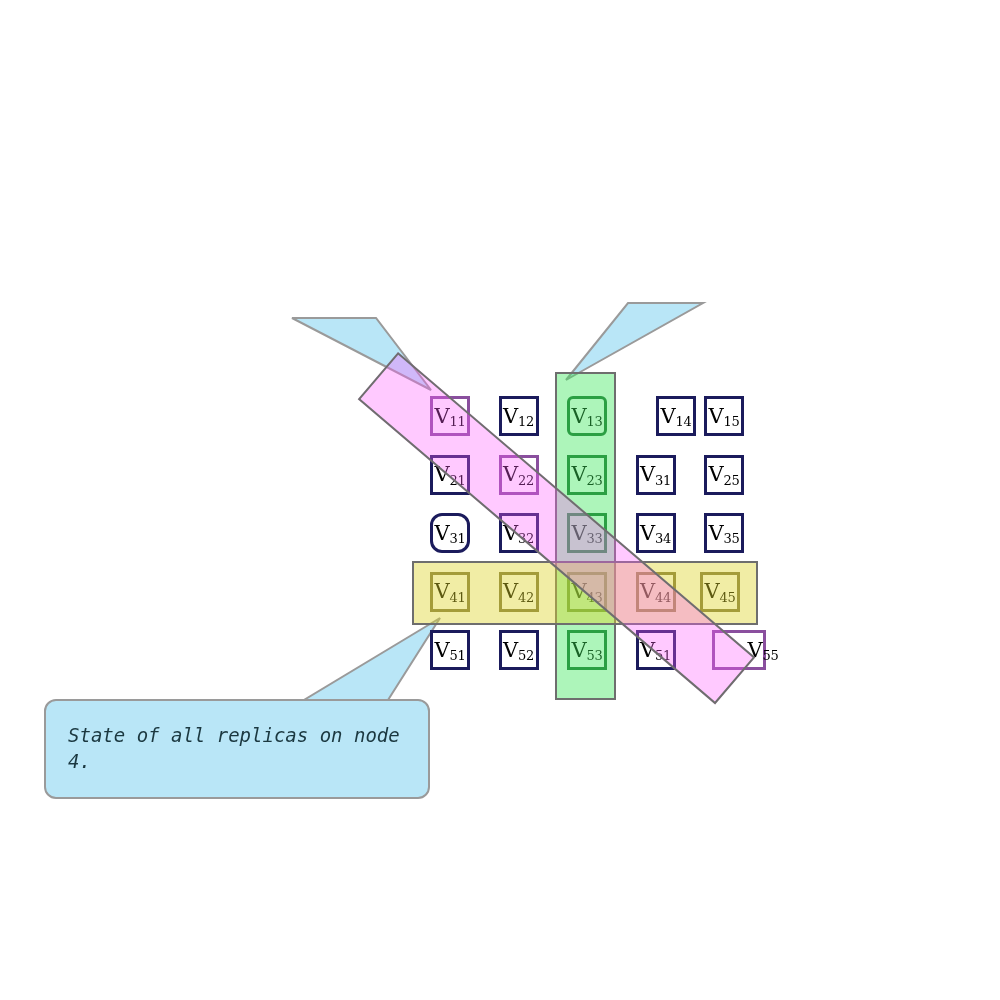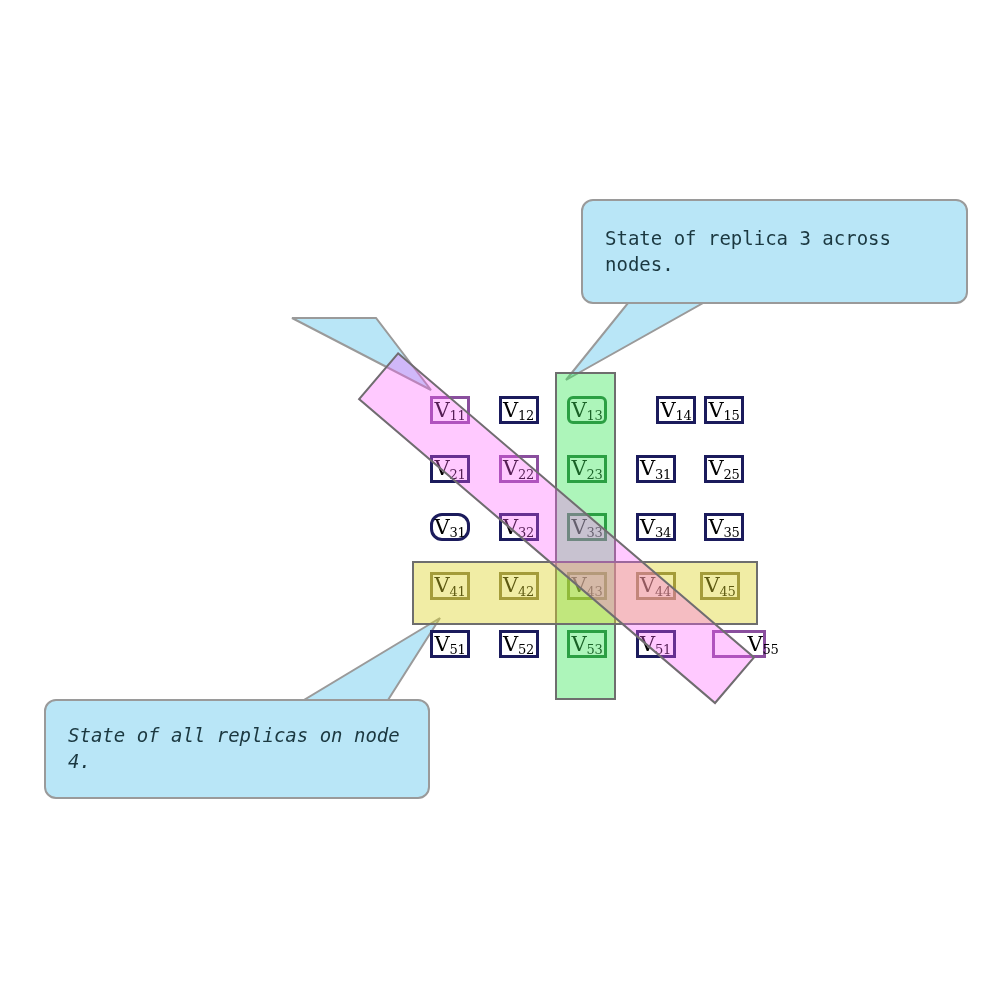--- a/index.html
+++ b/index.html
@@ -22,21 +22,21 @@
 
   
   #grid-layer {
     position: absolute;
     left: 0; top: 0;
     width: 1000px; height: 1000px;
   }
   .cell {
     position: absolute;
     width: 40px;
-    height: 28px;
+    height: 40px;
     box-sizing: border-box;
     border: 3px solid #1b1b5c;
     background: #ffffff;
     display: flex;
     align-items: center;
     justify-content: center;
     font-family: "DejaVu Serif", serif;
     font-size: 21px;
     color: #000000;
     line-height: 1;
@@ -212,16 +212,15 @@
       </div>
       <div class="cell tint-violet" style="left: 712px; top: 630px; padding-left: 48px;">
         <span class="vlabel">V<sub>55</sub></span>
       </div>
     </div>
 
   <div class="band" id="band-column"></div>
   <div class="band" id="band-row"></div>
   <div class="band" id="band-diagonal"></div>
 
-  <div class="callout" id="callout-replica">State of replica 3 across nodes.</div>
   <div class="callout" id="callout-node">State of all replicas on node 4.</div>
 
 </div>
 
 </body></html>

